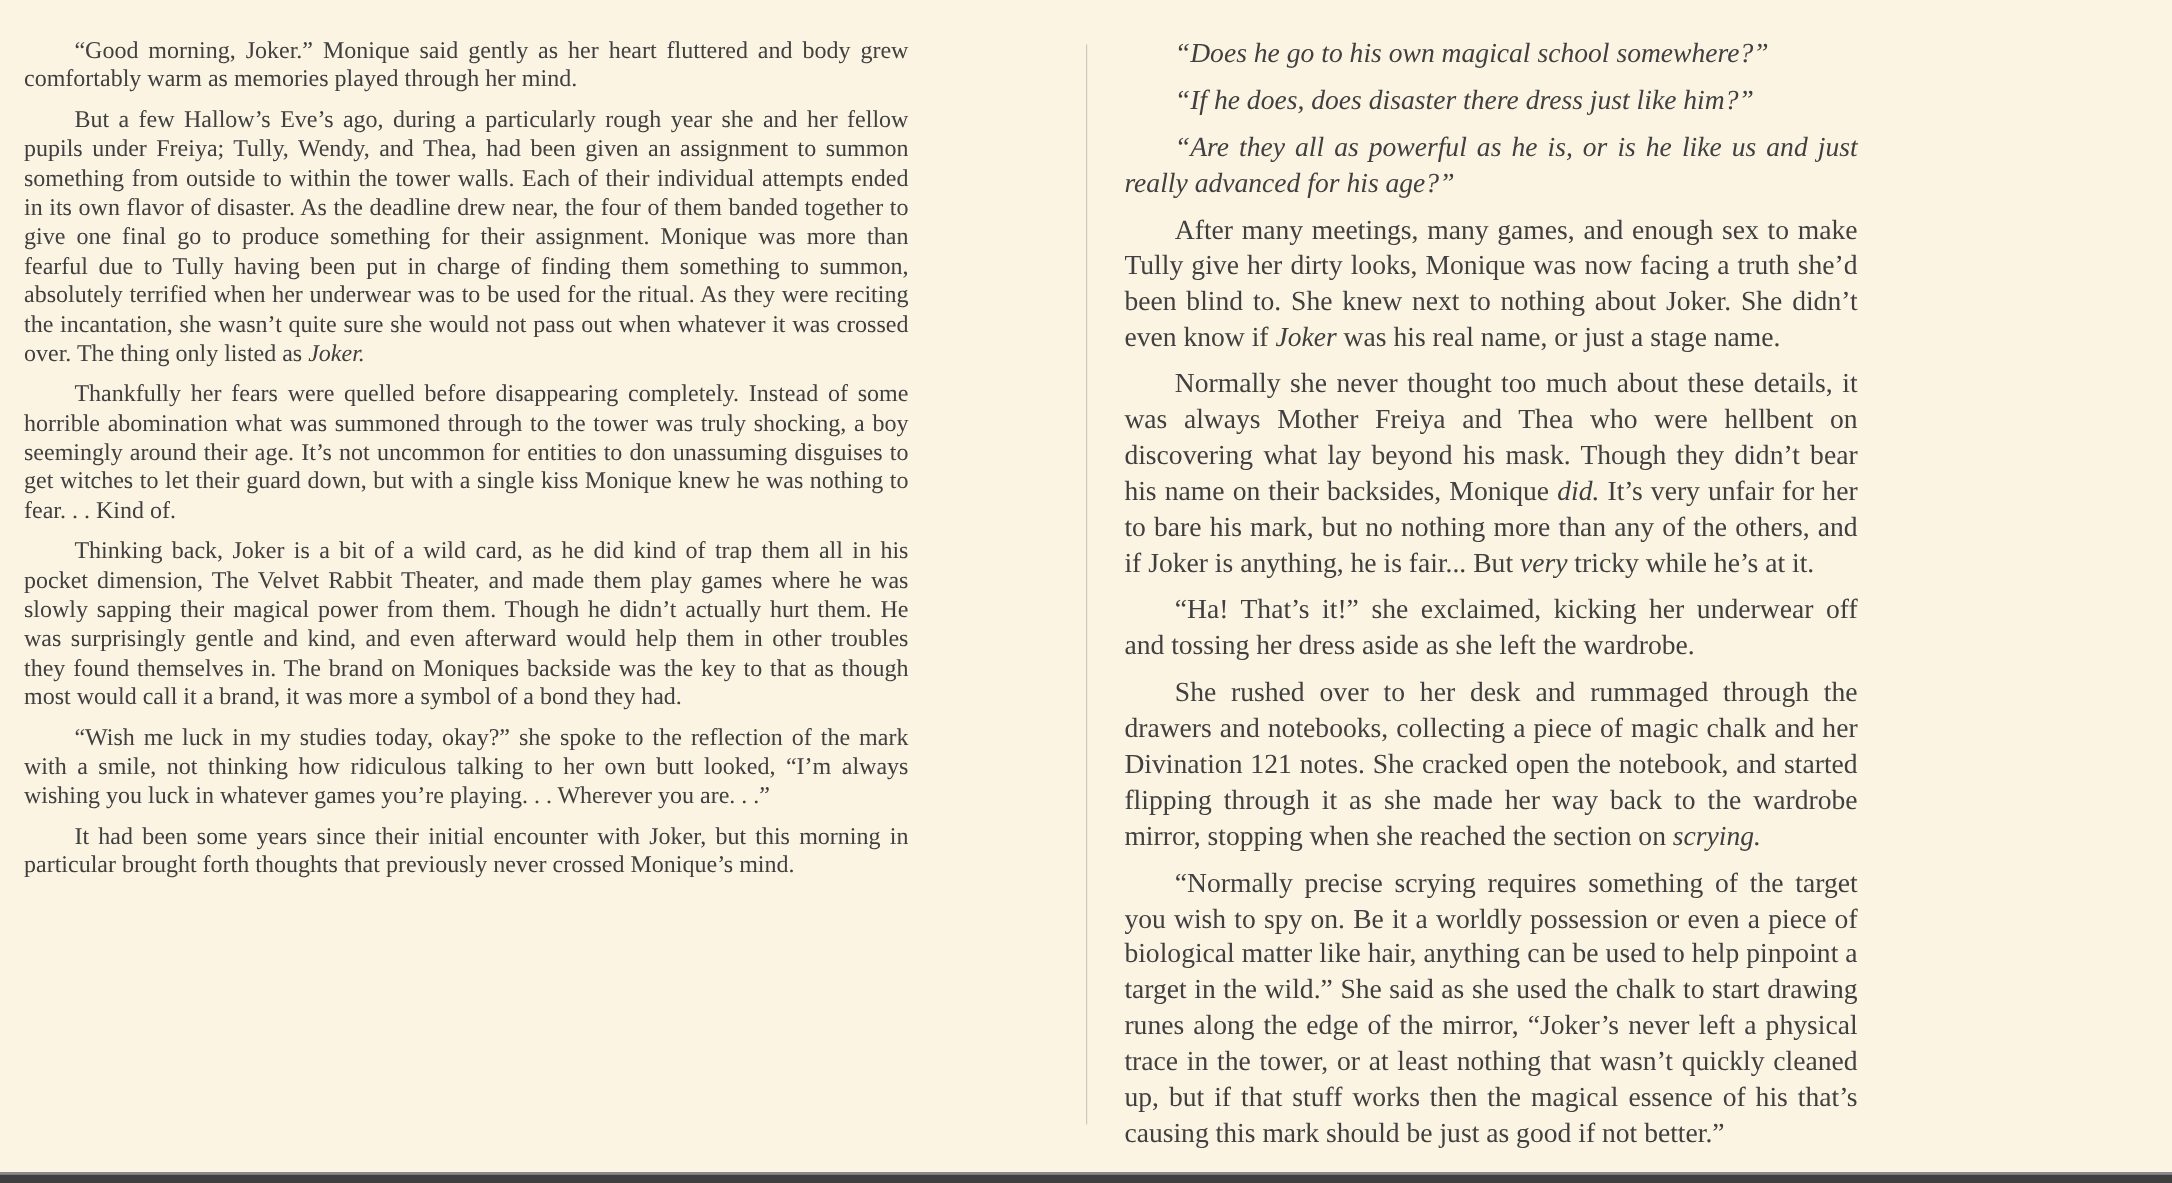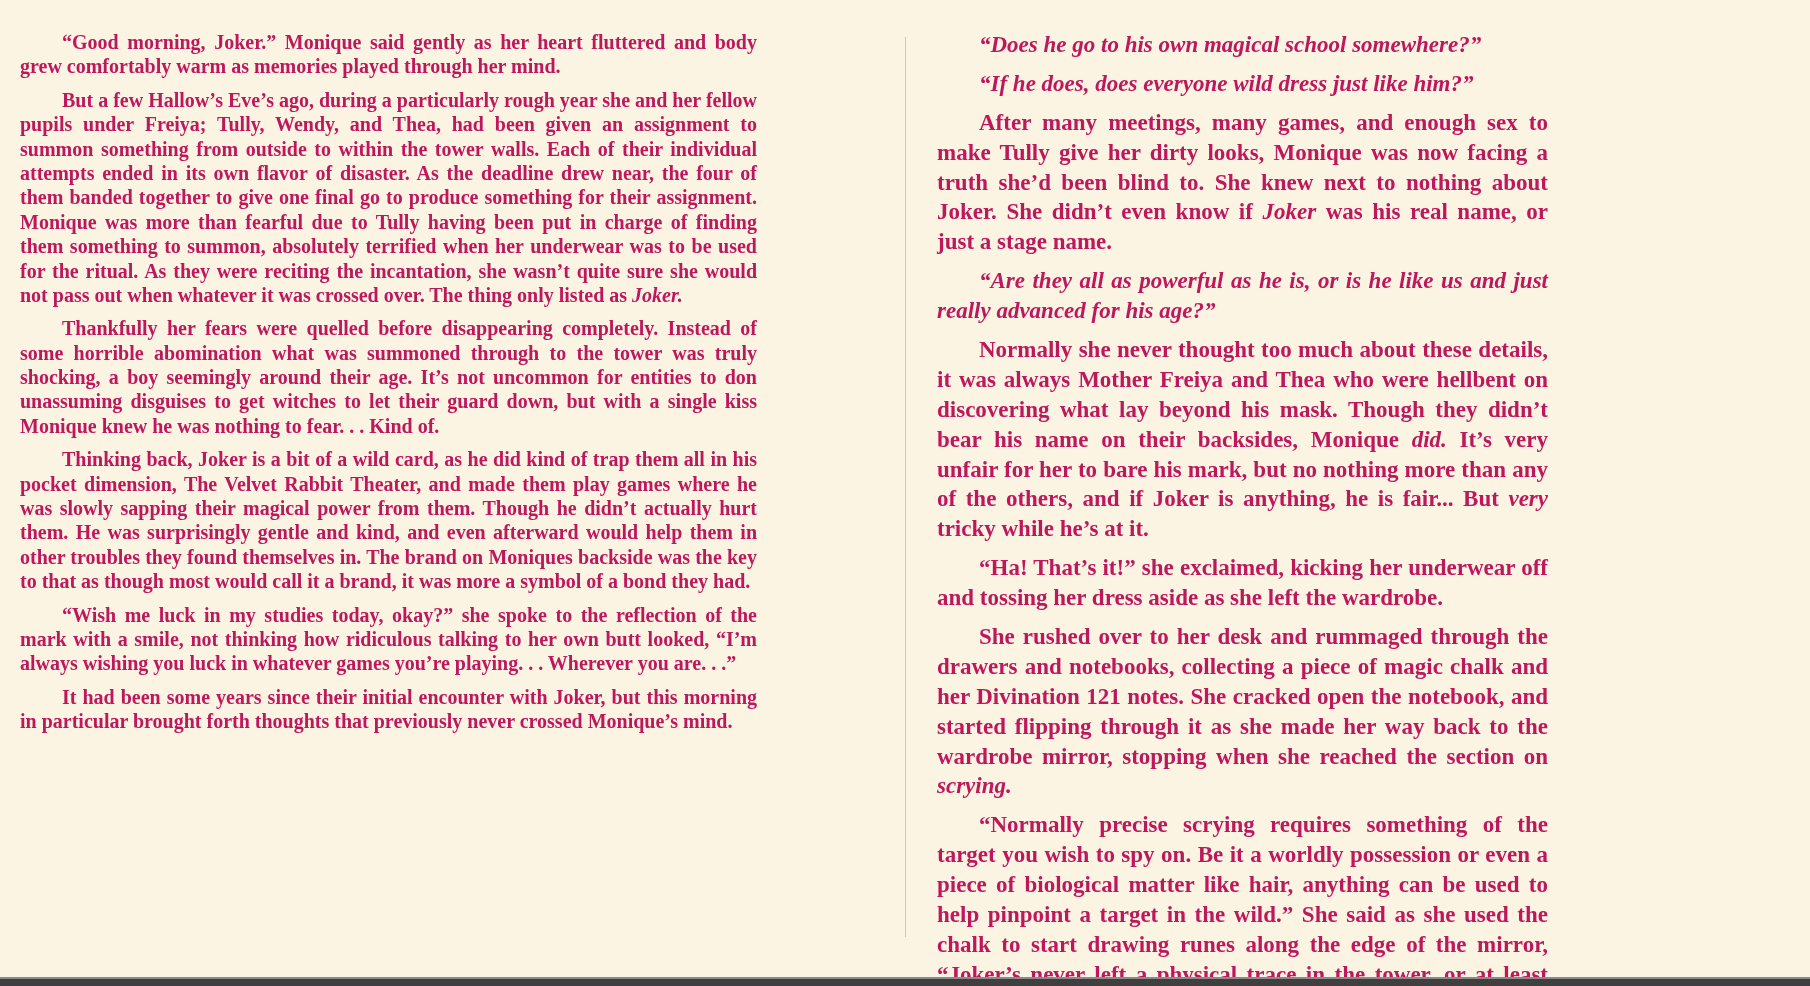--- a/index.html
+++ b/index.html
@@ -33,34 +33,34 @@
     left:0;bottom:0;
     width:100%;height:9px;
     background:#3f3f3f;
     border-top:2px solid #8a8a8a;
     box-sizing:border-box;
   }
 </style>
 </head>
 <body>
 
-<div class="screen" style="background: rgb(252, 244, 227); color: #be185d; font-weight: bold;">
+<div class="screen" style="background: rgb(252, 244, 227); color: #404040;">
   <div class="page-col" id="page-left">
       <p class="para"><span>“Good morning, Joker.” Monique said gently as her heart fluttered and body grew comfortably warm as memories played through her mind.</span></p>
       <p class="para"><span>But a few Hallow’s Eve’s ago, during a particularly rough year she and her fellow pupils under Freiya; Tully, Wendy, and Thea, had been given an assignment to summon something from outside to within the tower walls. Each of their individual attempts ended in its own flavor of disaster. As the deadline drew near, the four of them banded together to give one final go to produce something for their assignment. Monique was more than fearful due to Tully having been put in charge of finding them something to summon, absolutely terrified when her underwear was to be used for the ritual. As they were reciting the incantation, she wasn’t quite sure she would not pass out when whatever it was crossed over. The thing only listed as </span><span class="it">Joker.</span></p>
       <p class="para"><span>Thankfully her fears were quelled before disappearing completely. Instead of some horrible abomination what was summoned through to the tower was truly shocking, a boy seemingly around their age. It’s not uncommon for entities to don unassuming disguises to get witches to let their guard down, but with a single kiss Monique knew he was nothing to fear. . . Kind of.</span></p>
       <p class="para"><span>Thinking back, Joker is a bit of a wild card, as he did kind of trap them all in his pocket dimension, The Velvet Rabbit Theater, and made them play games where he was slowly sapping their magical power from them. Though he didn’t actually hurt them. He was surprisingly gentle and kind, and even afterward would help them in other troubles they found themselves in. The brand on Moniques backside was the key to that as though most would call it a brand, it was more a symbol of a bond they had.</span></p>
       <p class="para gap-before"><span>“Wish me luck in my studies today, okay?” she spoke to the reflection of the mark with a smile, not thinking how ridiculous talking to her own butt looked, “I’m always wishing you luck in whatever games you’re playing. . . Wherever you are. . .”</span></p>
       <p class="para"><span>It had been some years since their initial encounter with Joker, but this morning in particular brought forth thoughts that previously never crossed Monique’s mind.</span></p>
     </div>
   <div class="column-divider" style="background: rgb(204, 199, 188);"></div>
   <div class="page-col" id="page-right">
       <p class="para quote"><span class="it">“Does he go to his own magical school somewhere?”</span></p>
-      <p class="para quote"><span class="it">“If he does, does everyone wild dress just like him?”</span></p>
+      <p class="para quote"><span class="it">“If he does, does disaster there dress just like him?”</span></p>
+      <p class="para quote"><span class="it">“Are they all as powerful as he is, or is he like us and just really advanced for his age?”</span></p>
       <p class="para gap-before"><span>After many meetings, many games, and enough sex to make Tully give her dirty looks, Monique was now facing a truth she’d been blind to. She knew next to nothing about Joker. She didn’t even know if </span><span class="it">Joker</span><span> was his real name, or just a stage name.</span></p>
-      <p class="para quote"><span class="it">“Are they all as powerful as he is, or is he like us and just really advanced for his age?”</span></p>
       <p class="para"><span>Normally she never thought too much about these details, it was always Mother Freiya and Thea who were hellbent on discovering what lay beyond his mask. Though they didn’t bear his name on their backsides, Monique </span><span class="it">did.</span><span> It’s very unfair for her to bare his mark, but no nothing more than any of the others, and if Joker is anything, he is fair... But </span><span class="it">very</span><span> tricky while he’s at it.</span></p>
       <p class="para gap-before"><span>“Ha! That’s it!” she exclaimed, kicking her underwear off and tossing her dress aside as she left the wardrobe.</span></p>
       <p class="para"><span>She rushed over to her desk and rummaged through the drawers and notebooks, collecting a piece of magic chalk and her Divination 121 notes. She cracked open the notebook, and started flipping through it as she made her way back to the wardrobe mirror, stopping when she reached the section on </span><span class="it">scrying.</span></p>
       <p class="para"><span>“Normally precise scrying requires something of the target you wish to spy on. Be it a worldly possession or even a piece of biological matter like hair, anything can be used to help pinpoint a target in the wild.” She said as she used the chalk to start drawing runes along the edge of the mirror, “Joker’s never left a physical trace in the tower, or at least nothing that wasn’t quickly cleaned up, but if that stuff works then the magical essence of his that’s causing this mark should be just as good if not better.”</span></p>
     </div>
   <div class="bottom-bar" style="background: rgb(63, 63, 63);"></div>
 </div>
 
 </body></html>

